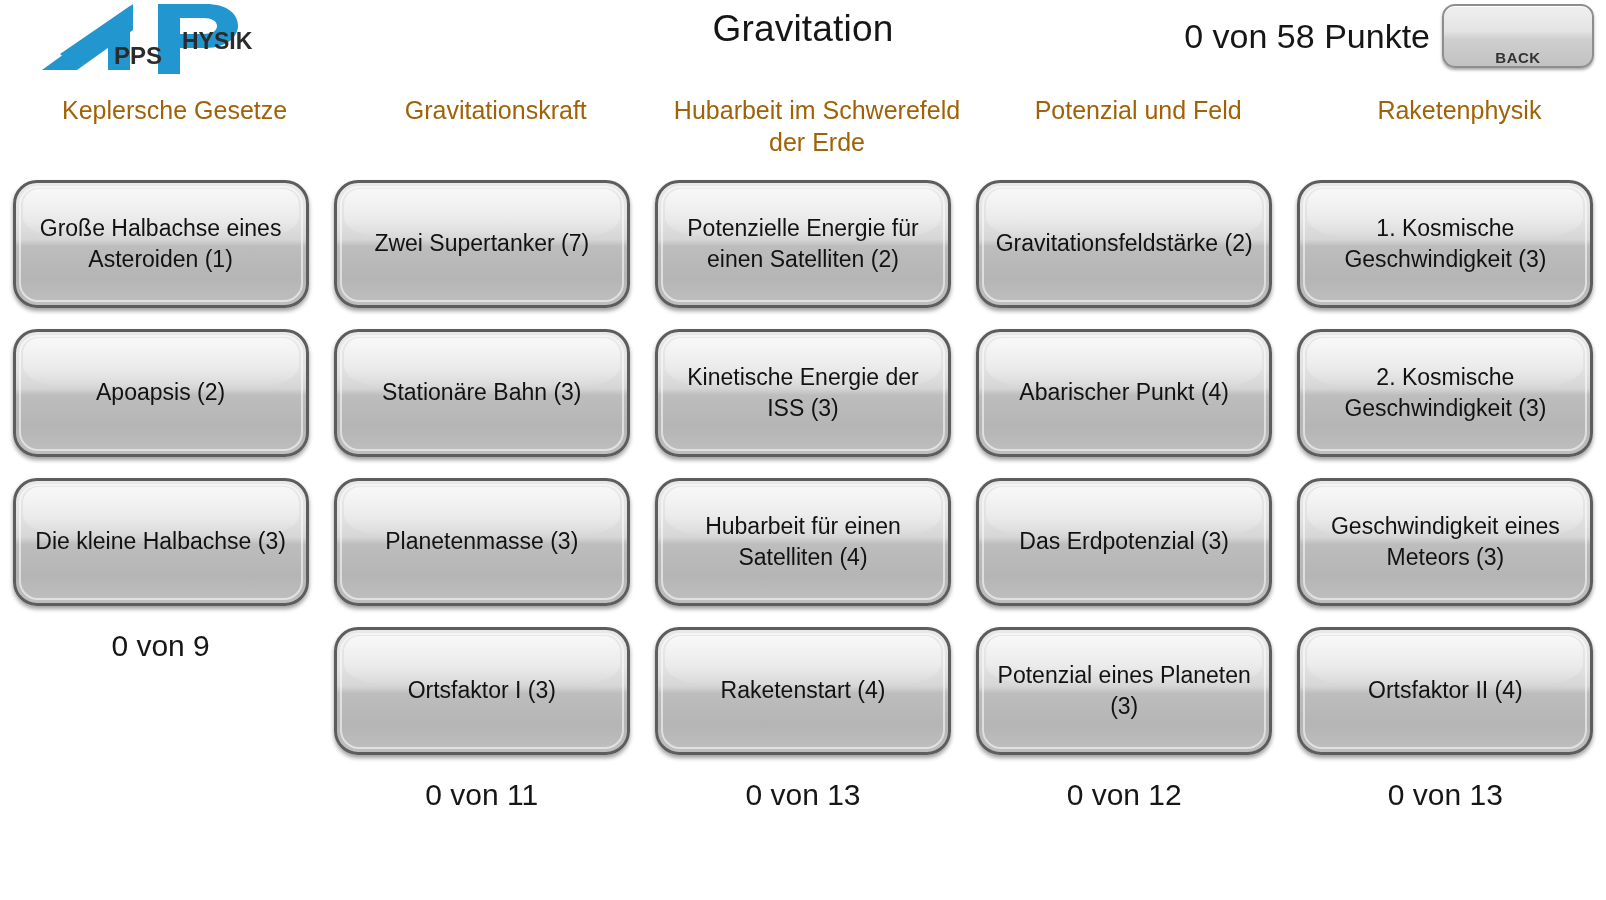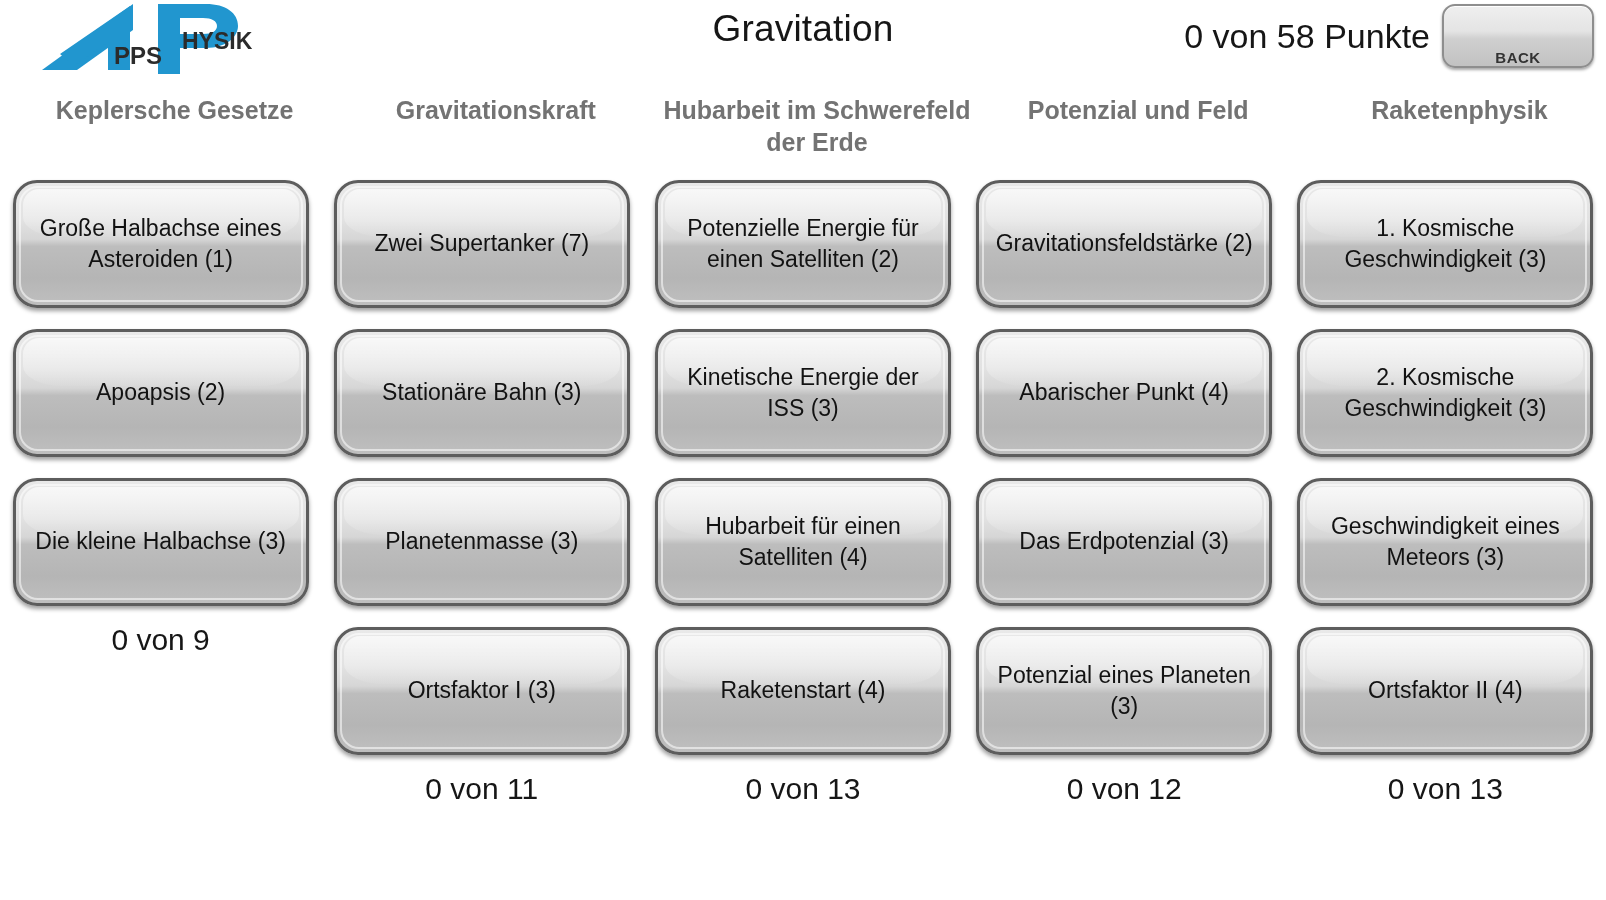--- a/index.html
+++ b/index.html
@@ -93,22 +93,22 @@
     align-items: center;
   }
 
   .col-header {
     height: 84px;
     padding-top: 16px;
     box-sizing: border-box;
     text-align: center;
     font-size: 25px;
     line-height: 1.28;
-    color: #737373;
-    font-weight: 700;
+    color: #a16207;
+    font-weight: 400;
     width: 100%;
     margin-left: 28px;
   }
 
   .topic-list {
     width: 100%;
     display: flex;
     flex-direction: column;
     align-items: center;
     gap: 21px;
@@ -162,21 +162,21 @@
     text-align: center;
     font-size: 23px;
     line-height: 1.36;
     font-weight: 400;
     color: #121212;
     word-wrap: break-word;
     overflow-wrap: anywhere;
   }
 
   .col-footer {
-    padding-top: 17px;
+    padding-top: 23px;
     text-align: center;
     font-size: 30px;
     font-weight: 400;
     color: #161616;
     width: 100%;
   }
 </style>
 </head>
 <body>
 

